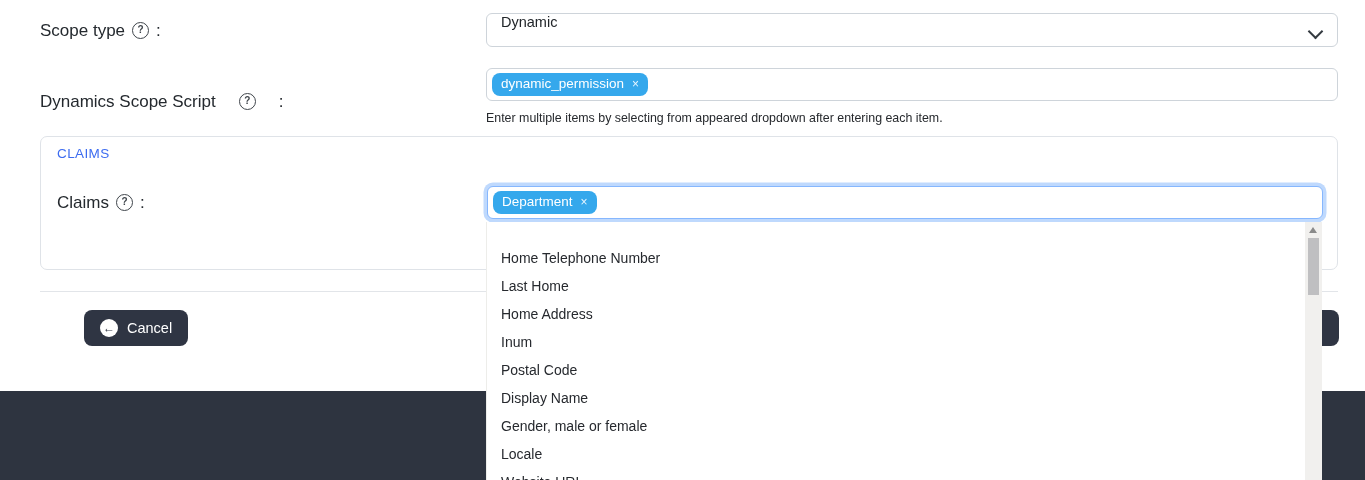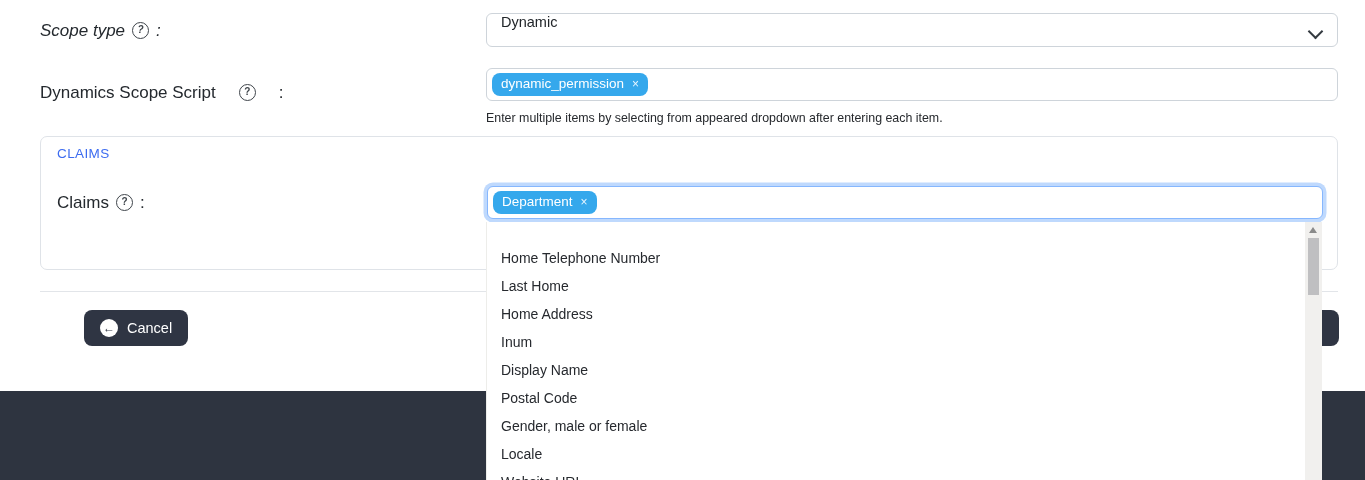--- a/index.html
+++ b/index.html
@@ -105,31 +105,31 @@
   .scroll-thumb{
     position:absolute;top:16px;left:3px;width:11px;height:57px;
     background:#bfbfc1;cursor:pointer;
   }
 </style>
 </head>
 <body>
 
 <div class="screen">
 
-  <div class="row-label" style="top:21px;font-style:italic;">
+  <div class="row-label" style="top:21px;">
     <span>Scope type</span>
     <span class="help-icon">?</span>
     <span class="colon">:</span>
   </div>
   <div class="select-box">
     <span>Dynamic</span>
     <span class="chevron"></span>
   </div>
 
-  <div class="row-label" style="top:83px;gap:23px;">
+  <div class="row-label" style="top:92px;gap:23px;">
     <span>Dynamics Scope Script</span>
     <span class="help-icon">?</span>
     <span class="colon">:</span>
   </div>
   <div class="multi-input">
     <span class="tag">
       <span>dynamic_permission</span>
       <span class="tag-x">×</span>
     </span>
   </div>
@@ -157,22 +157,22 @@
   <button class="btn-dark btn-save-partial"></button>
 
   <div class="footer"></div>
 
   <div class="dropdown">
     <div>
         <div class="dd-item">Home Telephone Number</div>
         <div class="dd-item">Last Home</div>
         <div class="dd-item">Home Address</div>
         <div class="dd-item">Inum</div>
+        <div class="dd-item">Postal Code</div>
         <div class="dd-item">Display Name</div>
-        <div class="dd-item">Postal Code</div>
         <div class="dd-item">Gender, male or female</div>
         <div class="dd-item">Locale</div>
         <div class="dd-item">Website URL</div>
       </div>
     <div class="scrollbar">
       <div class="scroll-up"></div>
       <div class="scroll-thumb"></div>
     </div>
   </div>
 

